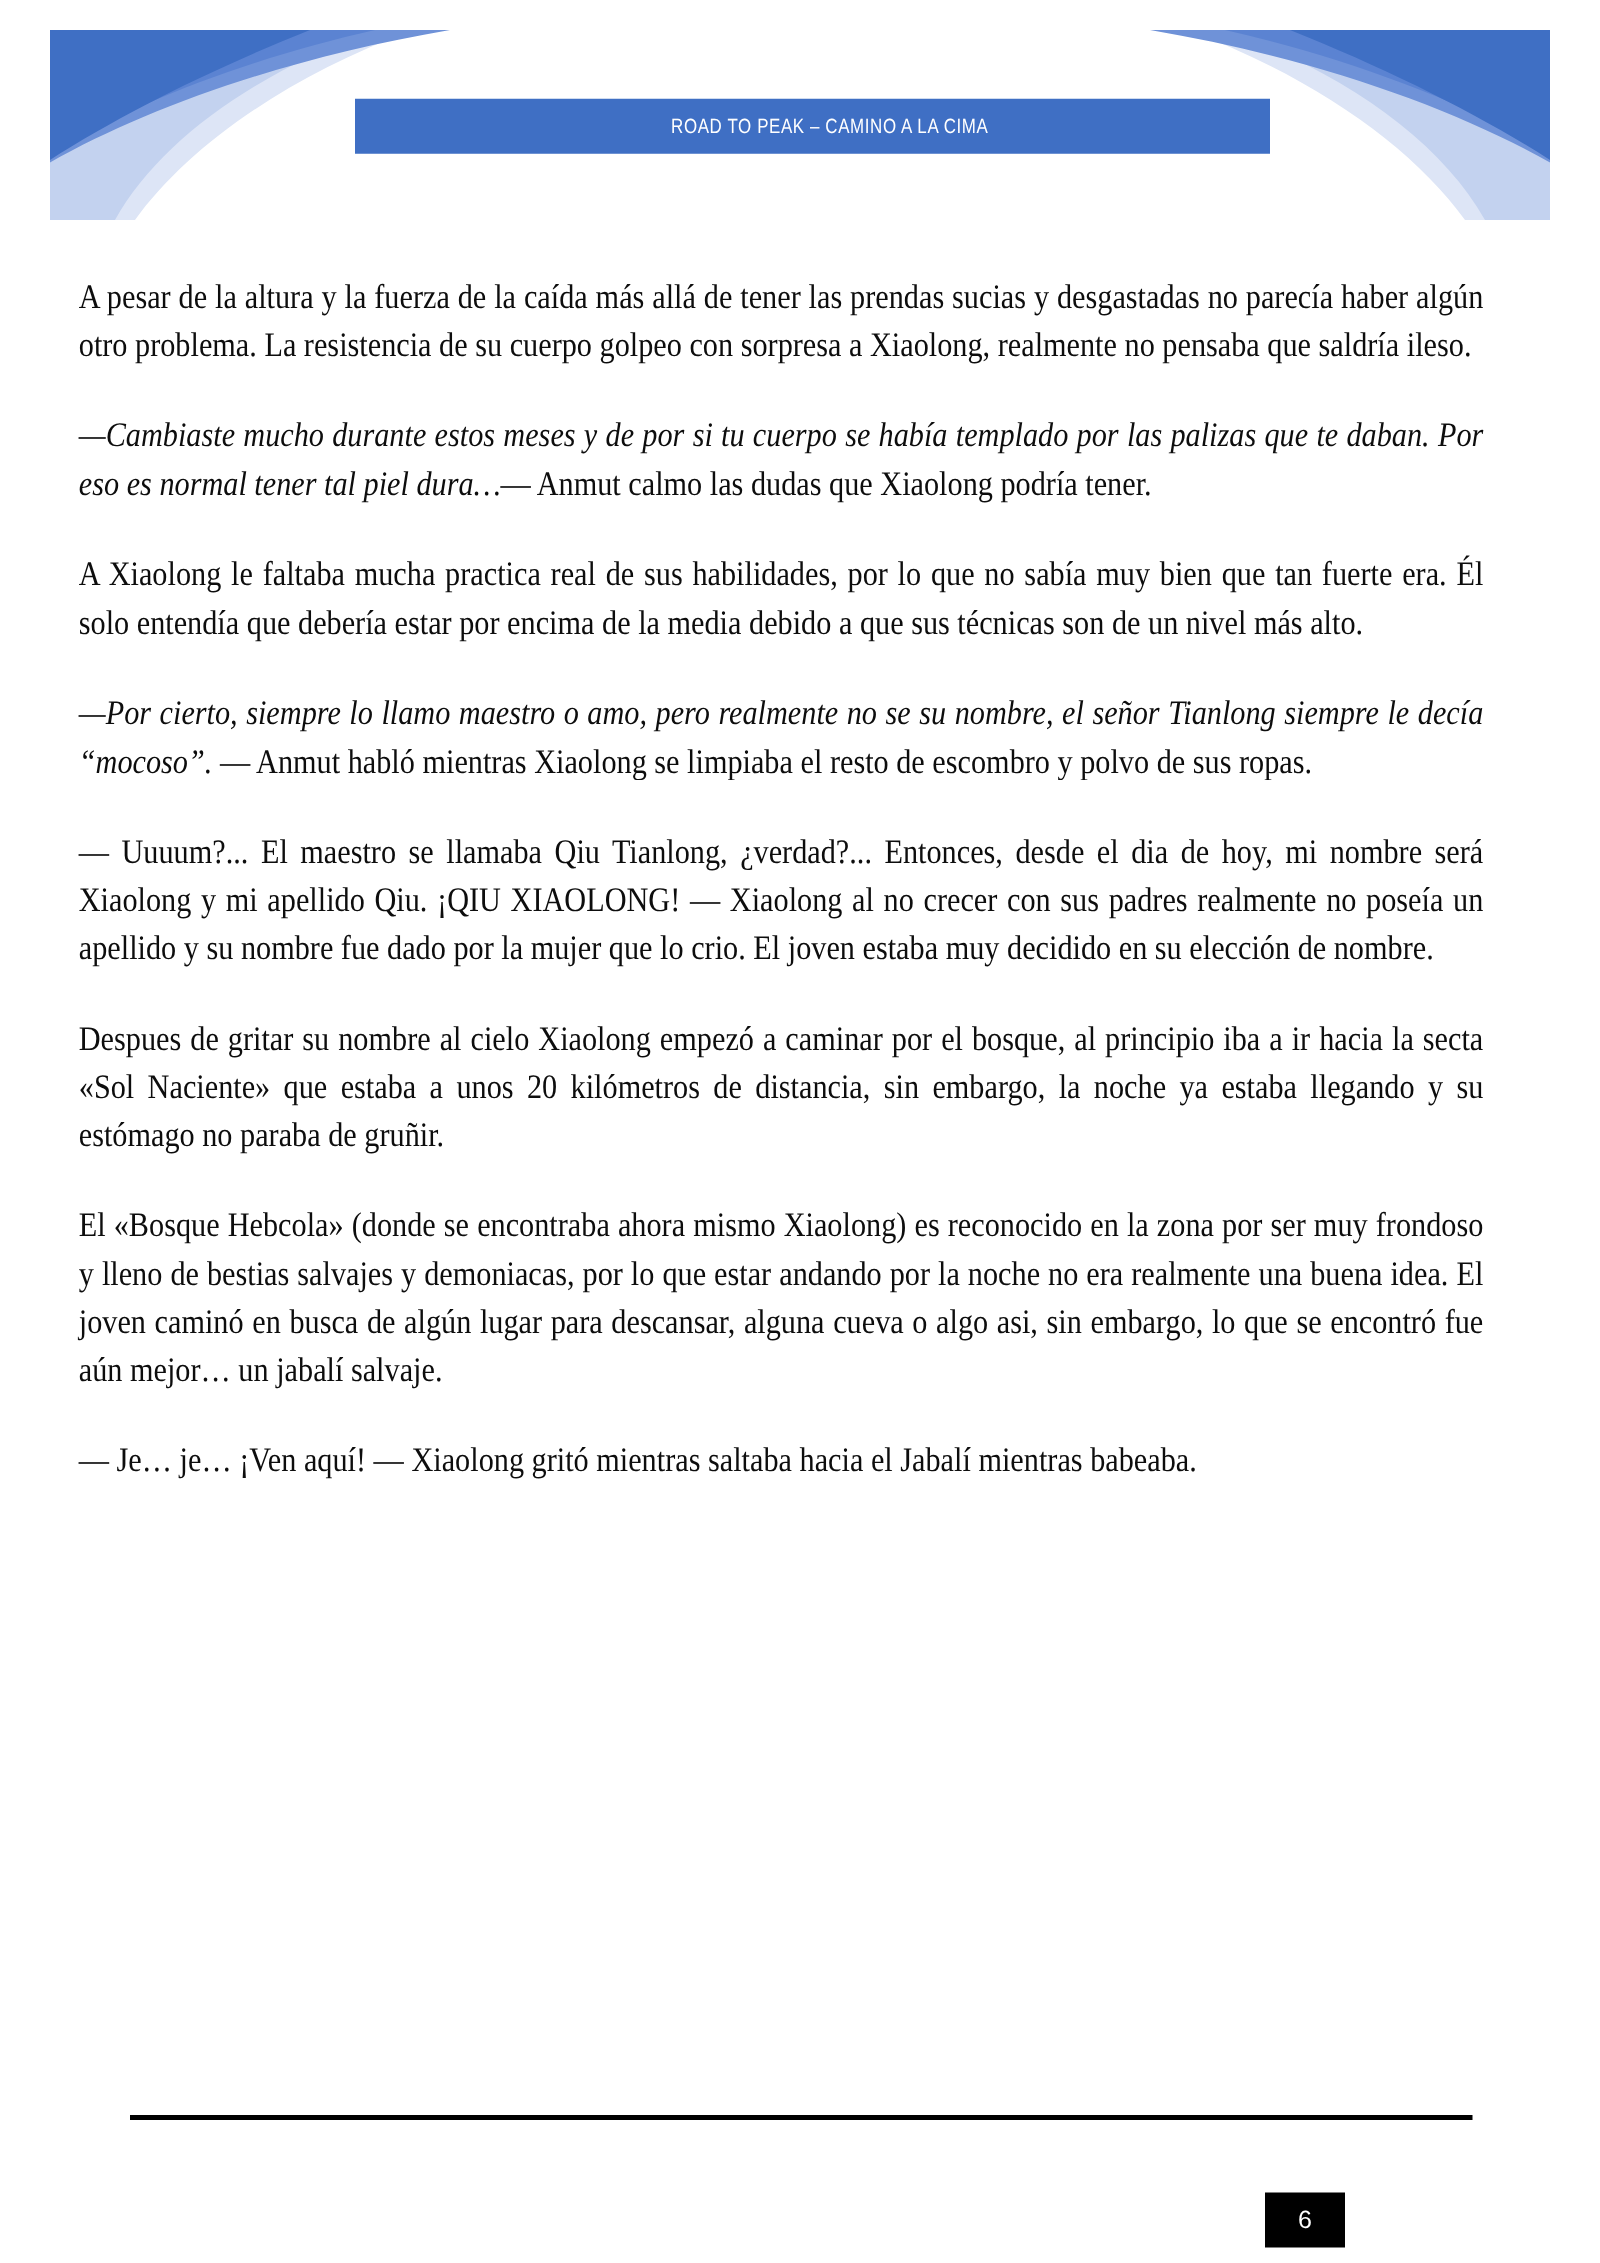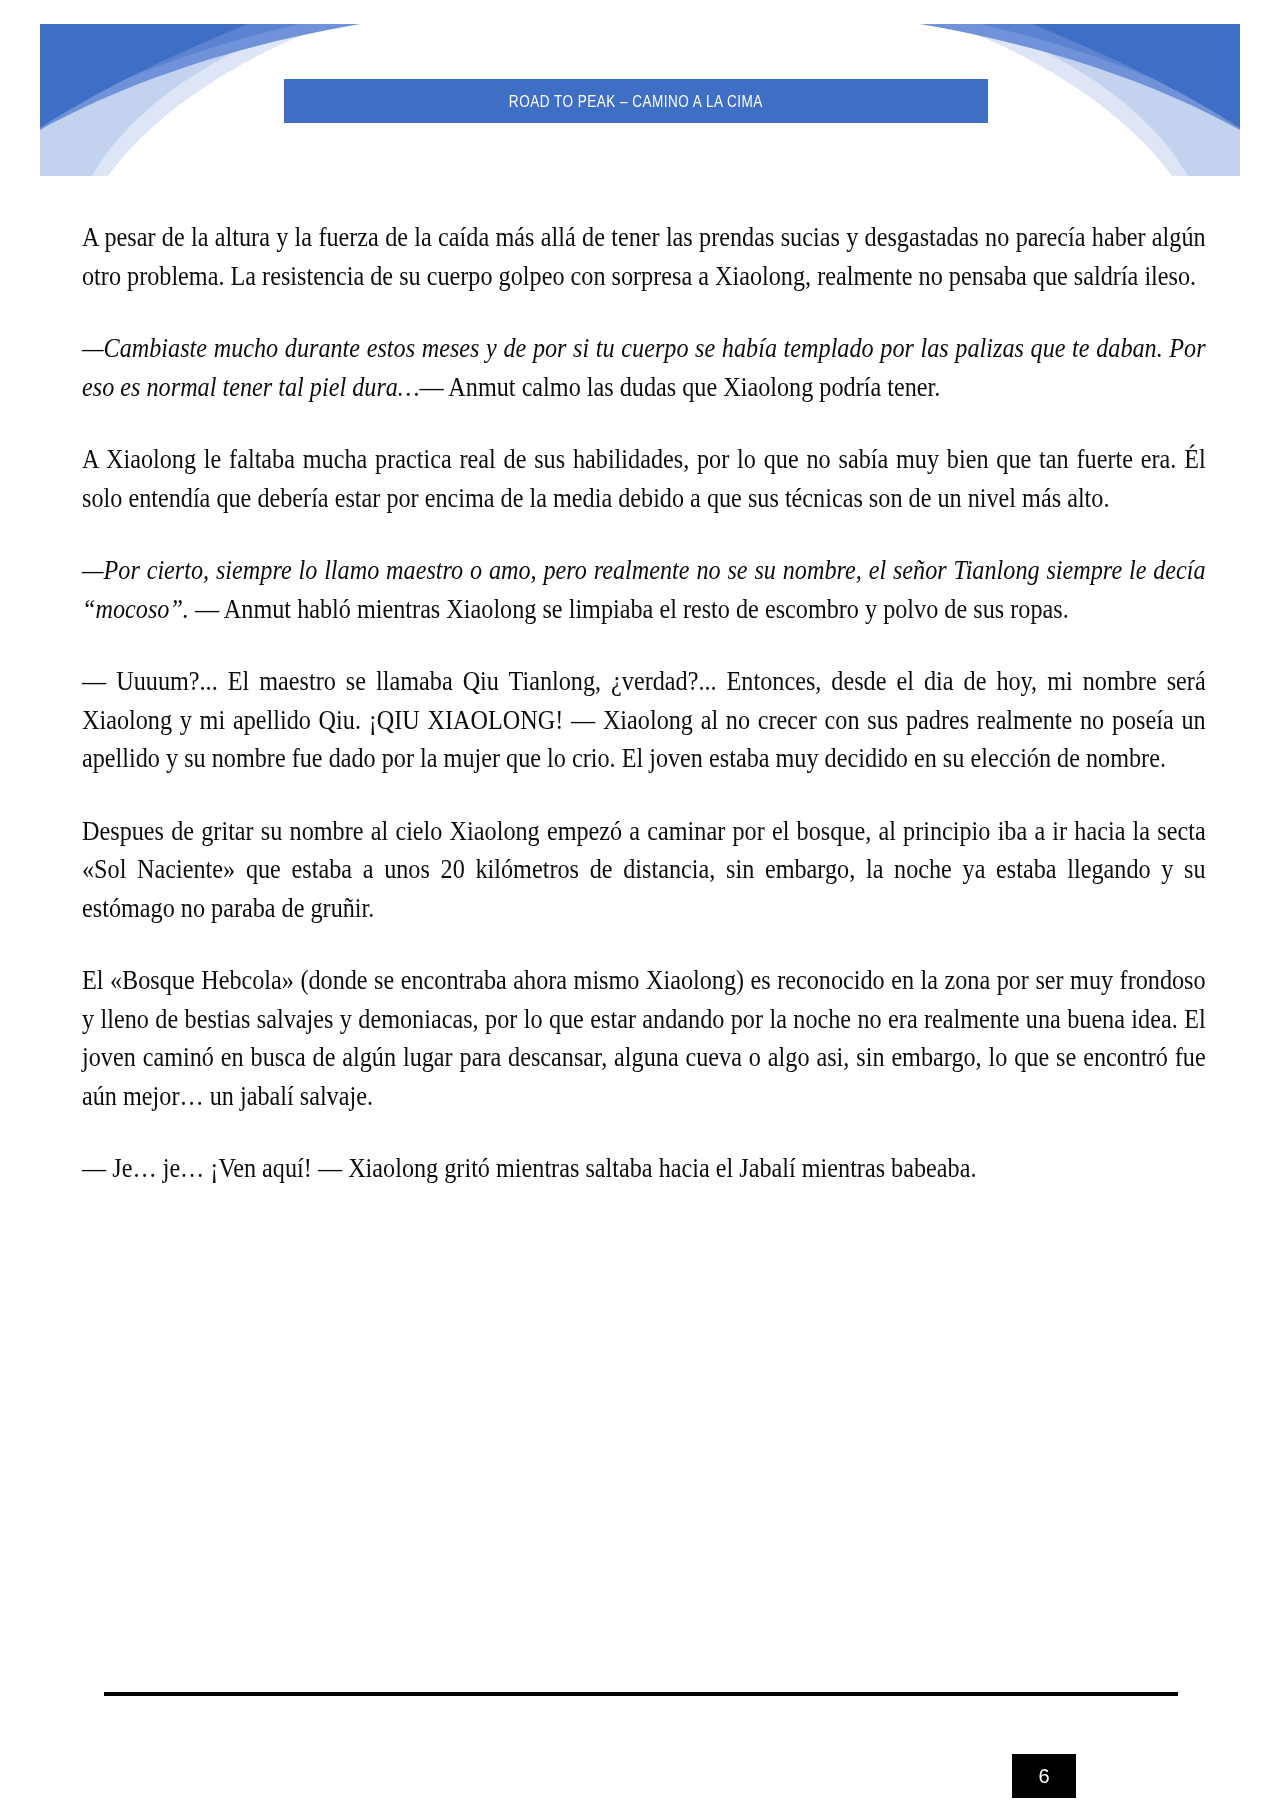--- a/index.html
+++ b/index.html
@@ -40,36 +40,37 @@
   #header-title-bar {
     position: absolute;
     left: 284px;
     top: 79px;
     width: 704px;
     height: 44px;
     background: #3f6fc4;
     display: flex;
     align-items: center;
     justify-content: center;
+    padding-left: 28px;
   }
   #header-title-bar .title-text {
     color: #ffffff;
     font-family: "Liberation Sans", "DejaVu Sans", sans-serif;
     font-size: 16.5px;
     letter-spacing: 0.6px;
     font-weight: 400;
     transform: scaleX(0.82);
     transform-origin: center center;
     white-space: nowrap;
   }
 
   
   #content {
     position: absolute;
-    left: 82px;
+    left: 63px;
     top: 218px;
     width: 1124px;
   }
 
   p.para {
     margin: 0 0 34px 0;
     font-size: 27.5px;
     line-height: 38.5px;
     text-align: justify;
     text-justify: inter-word;

